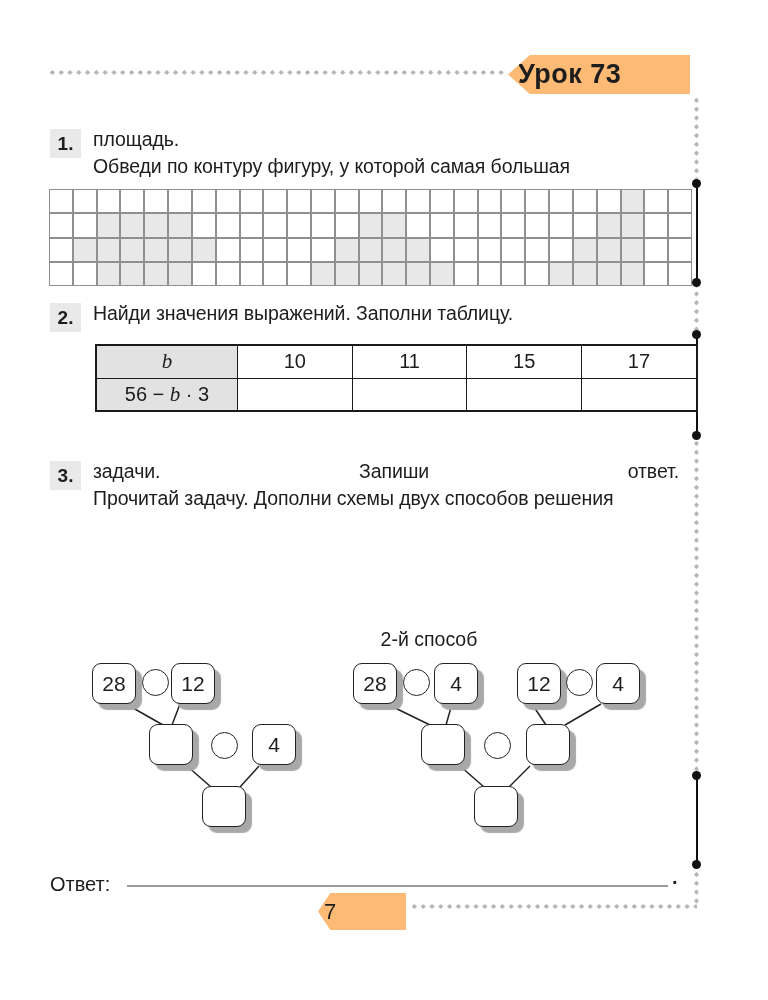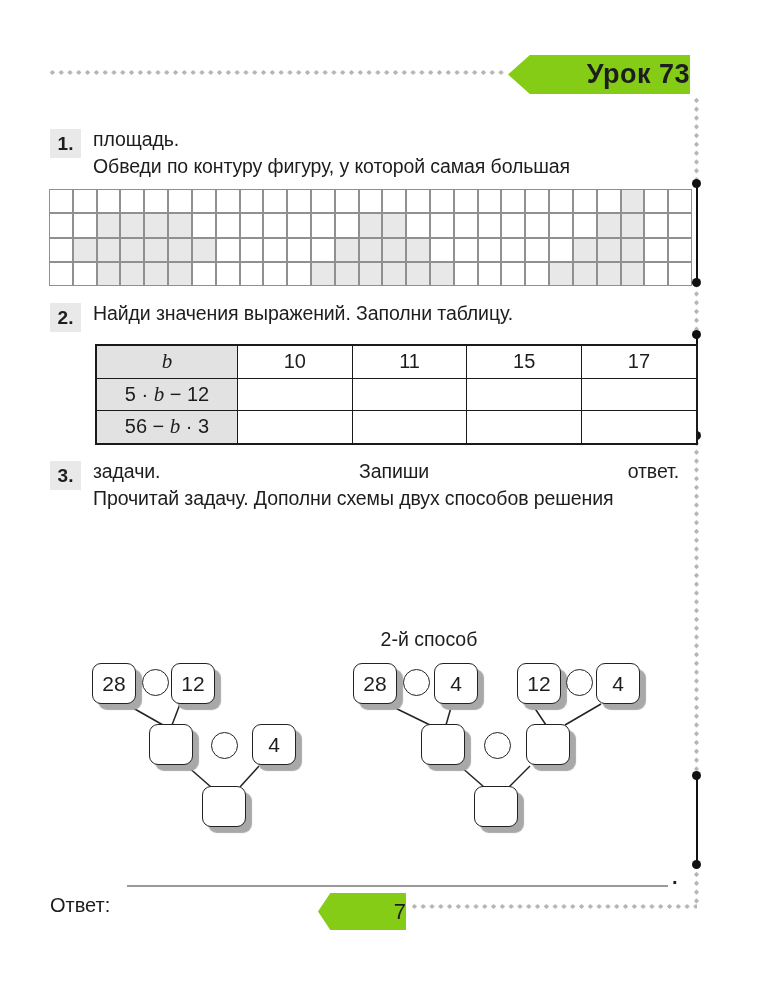--- a/index.html
+++ b/index.html
@@ -12,21 +12,21 @@
   .vdots{position:absolute;width:5px;background-image:radial-gradient(circle,#b5b5b5 1.9px,rgba(0,0,0,0) 2.3px);
          background-size:5px 8.8px;background-repeat:repeat-y;background-position:center top;}
 
   
   .marker{position:absolute;left:690px;width:13px;background:#ffffff;}
   .marker .mline{position:absolute;left:5.5px;top:3px;bottom:3px;width:2.4px;background:#111;}
   .marker .mdot{position:absolute;left:2.2px;width:9px;height:9px;border-radius:50%;background:#111;}
   .marker .mdot.t{top:0;} .marker .mdot.b{bottom:0;}
 
   
-  .pennant{position:absolute;background:#84cc16;display:flex;align-items:center;justify-content:flex-end;}
+  .pennant{position:absolute;background:#fdba74;display:flex;align-items:center;justify-content:flex-start;}
   .banner{left:508px;top:55px;width:182px;height:39px;
           clip-path:polygon(0% 50%,12% 0%,100% 0%,100% 100%,12% 100%);}
   .banner span{font-size:27px;font-weight:bold;letter-spacing:0.5px;padding-left:10px;}
   .pagetab{left:318px;top:893px;width:88px;height:37px;
            clip-path:polygon(0% 50%,14% 0%,100% 0%,100% 100%,14% 100%);}
   .pagetab span{font-size:22px;padding-left:6px;}
 
   
   .badge{position:absolute;width:31px;height:29px;background:#e9e9e9;
          display:flex;align-items:center;justify-content:center;
@@ -57,21 +57,21 @@
 
   
   .sbox{position:absolute;width:42px;height:39px;background:#fff;border:1.7px solid #222;
         border-radius:9px;box-shadow:6px 6px 1px #a8a8a8;
         display:flex;align-items:center;justify-content:center;font-size:21px;}
   .scircle{position:absolute;width:25px;height:25px;background:#fff;border:1.7px solid #222;border-radius:50%;}
 
   .connectors{position:absolute;left:0;top:0;pointer-events:none;}
 
   
-  .answer-label{position:absolute;left:50px;top:894px;font-size:20px;}
+  .answer-label{position:absolute;left:50px;top:873px;font-size:20px;}
   .answer-line{position:absolute;left:127px;top:885px;width:541px;height:2px;background:#9a9a9a;}
   .answer-dot{position:absolute;left:672px;top:866px;font-size:20px;font-weight:bold;}
 
   i.var{font-style:italic;font-family:"Liberation Serif",serif;font-size:21px;}
 </style>
 </head>
 <body>
 
 <div class="page">
 
@@ -221,27 +221,20 @@
     </div>
 
   <table class="exprtable">
     <tbody>
         <tr>
       <td class="lab"><i class="var">b</i></td>
       <td class="val">10</td>
       <td class="val">11</td>
       <td class="val">15</td>
       <td class="val">17</td>
-    </tr>
-    <tr>
-      <td class="lab"><span>5 · </span><i class="var">b</i><span> − 12</span></td>
-      <td class="val"></td>
-      <td class="val"></td>
-      <td class="val"></td>
-      <td class="val"></td>
     </tr>
     <tr>
       <td class="lab"><span>56 − </span><i class="var">b</i><span> · 3</span></td>
       <td class="val"></td>
       <td class="val"></td>
       <td class="val"></td>
       <td class="val"></td>
     </tr>
   </tbody>
     </table>

